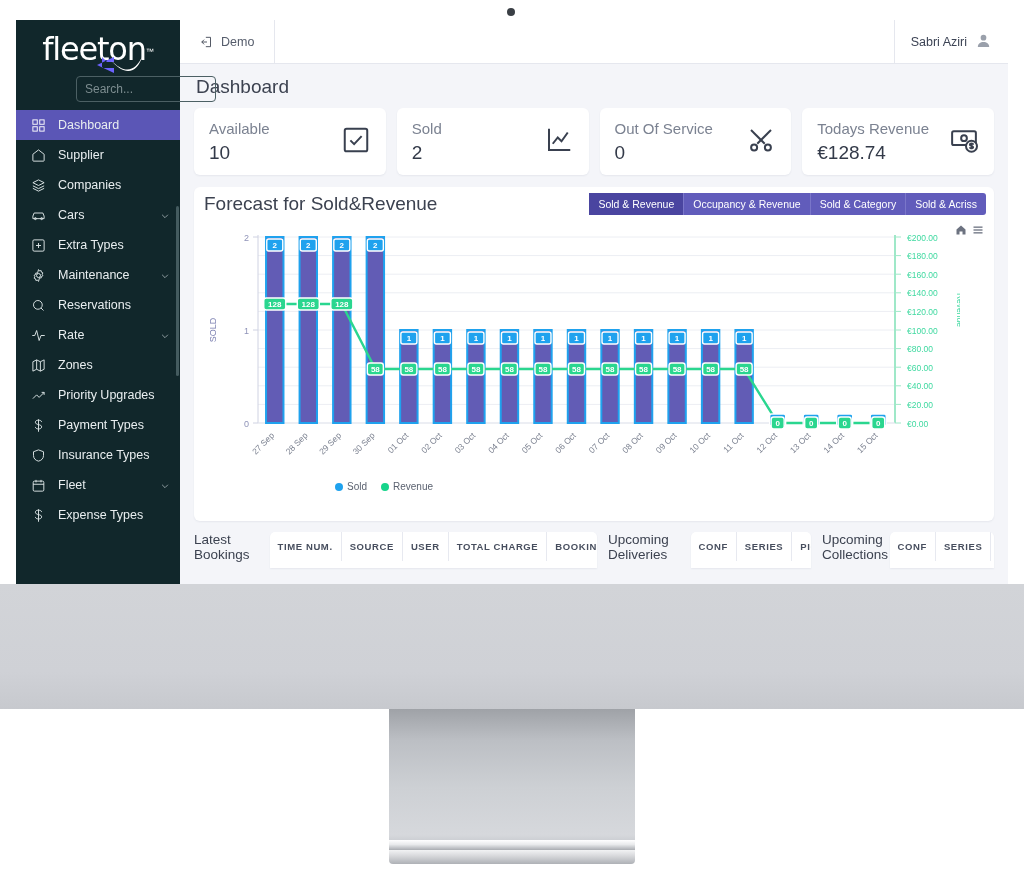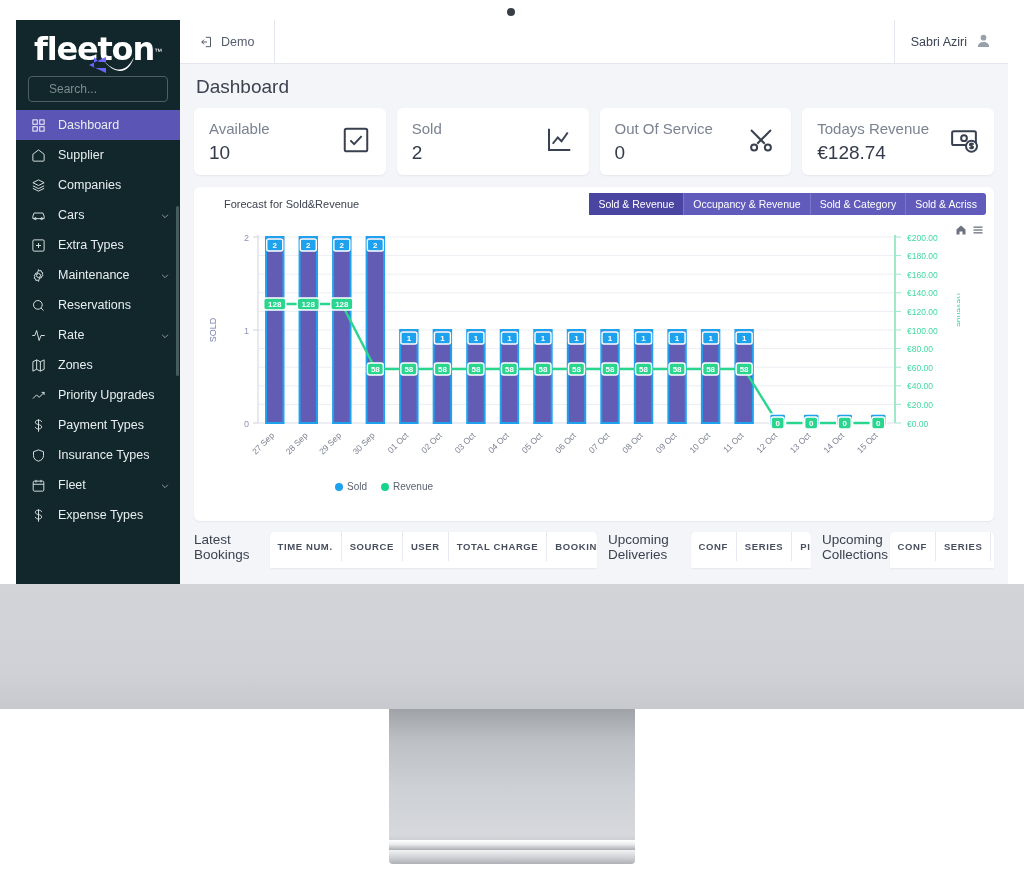--- a/index.html
+++ b/index.html
@@ -51,33 +51,34 @@
   .sidebar {
     width: 164px; flex: 0 0 164px; background: #11272b;
     display: flex; flex-direction: column; position: relative;
   }
   .logo-wrap {
     height: 52px; display: flex; align-items: center; justify-content: center;
     padding-top: 6px;
   }
   .logo { position: relative; display: inline-block; }
   .logo-text {
-    font-size: 32px; font-weight: bold; color: #ffffff; letter-spacing: -1.2px;
+    font-size: 32px; font-weight: normal; color: #ffffff; letter-spacing: -1.2px;
     font-family: "DejaVu Sans", sans-serif; line-height: 1;
   }
   .logo-tm { font-size: 8px; vertical-align: super; color: #ffffff; letter-spacing: 0; }
   .logo-swoosh {
     position: absolute; left: 54px; top: 22px; width: 50px; height: 20px;
   }
   .search-wrap { padding: 4px 12px 8px 12px; }
   .search-box {
     width: 100%; height: 26px; background: transparent;
     border: 1px solid #4c6064; border-radius: 4px;
-    color: #8b9a9d; font-size: 12px; padding: 0 20px;
+    color: #8b9a9d; font-size: 12px; padding: 0 8px;
     font-family: "Liberation Sans", sans-serif;
+    margin-left: 48px;
   }
   .search-box::placeholder { color: #7d8d90; }
   .nav { flex: 1; overflow: hidden; position: relative; }
   .nav-item {
     display: flex; align-items: center; height: 30px; padding: 0 10px 0 14px;
     color: #e9eef0; font-size: 12.5px; gap: 12px; position: relative;
   }
   .nav-item.active { background: #5b56b6; }
   .nav-ico { width: 16px; height: 16px; flex: 0 0 16px; display: flex; align-items: center; justify-content: center; }
   .nav-ico svg { width: 15px; height: 15px; stroke: #dfe7e9; fill: none; stroke-width: 1.5; }
@@ -123,21 +124,21 @@
     padding: 11px 15px; display: flex; align-items: center; justify-content: space-between;
     box-shadow: 0 1px 2px rgba(40,50,80,.07);
   }
   .card-label { font-size: 15px; color: #7b8291; margin-bottom: 5px; }
   .card-value { font-size: 19px; color: #333a49; }
   .card-ico svg { width: 30px; height: 30px; stroke: #39404f; fill: none; stroke-width: 1.6; }
 
   
   .panel { background: #ffffff; border-radius: 6px; box-shadow: 0 1px 2px rgba(40,50,80,.07); }
   .panel-head { display: flex; align-items: center; padding: 6px 8px 4px 10px; }
-  .panel-title { font-size: 11px; color: #3c4250; flex: 1; margin-left: 20px; }
+  .panel-title { font-size: 19px; color: #3c4250; flex: 1; }
   .tabs { display: flex; border-radius: 3px; overflow: hidden; padding-left: 32px; }
   .tab {
     font-size: 10.5px; color: #ffffff; background: #615cbb;
     padding: 5px 9px; white-space: nowrap; border-right: 1px solid #7a76c9;
   }
   .tab:last-child { border-right: none; }
   .tab.active { background: #4a45a0; }
 
   .chart-area { position: relative; height: 302px; padding: 4px 6px 0 6px; }
   .chart-tools { position: absolute; right: 10px; top: 3px; display: flex; gap: 5px; }

